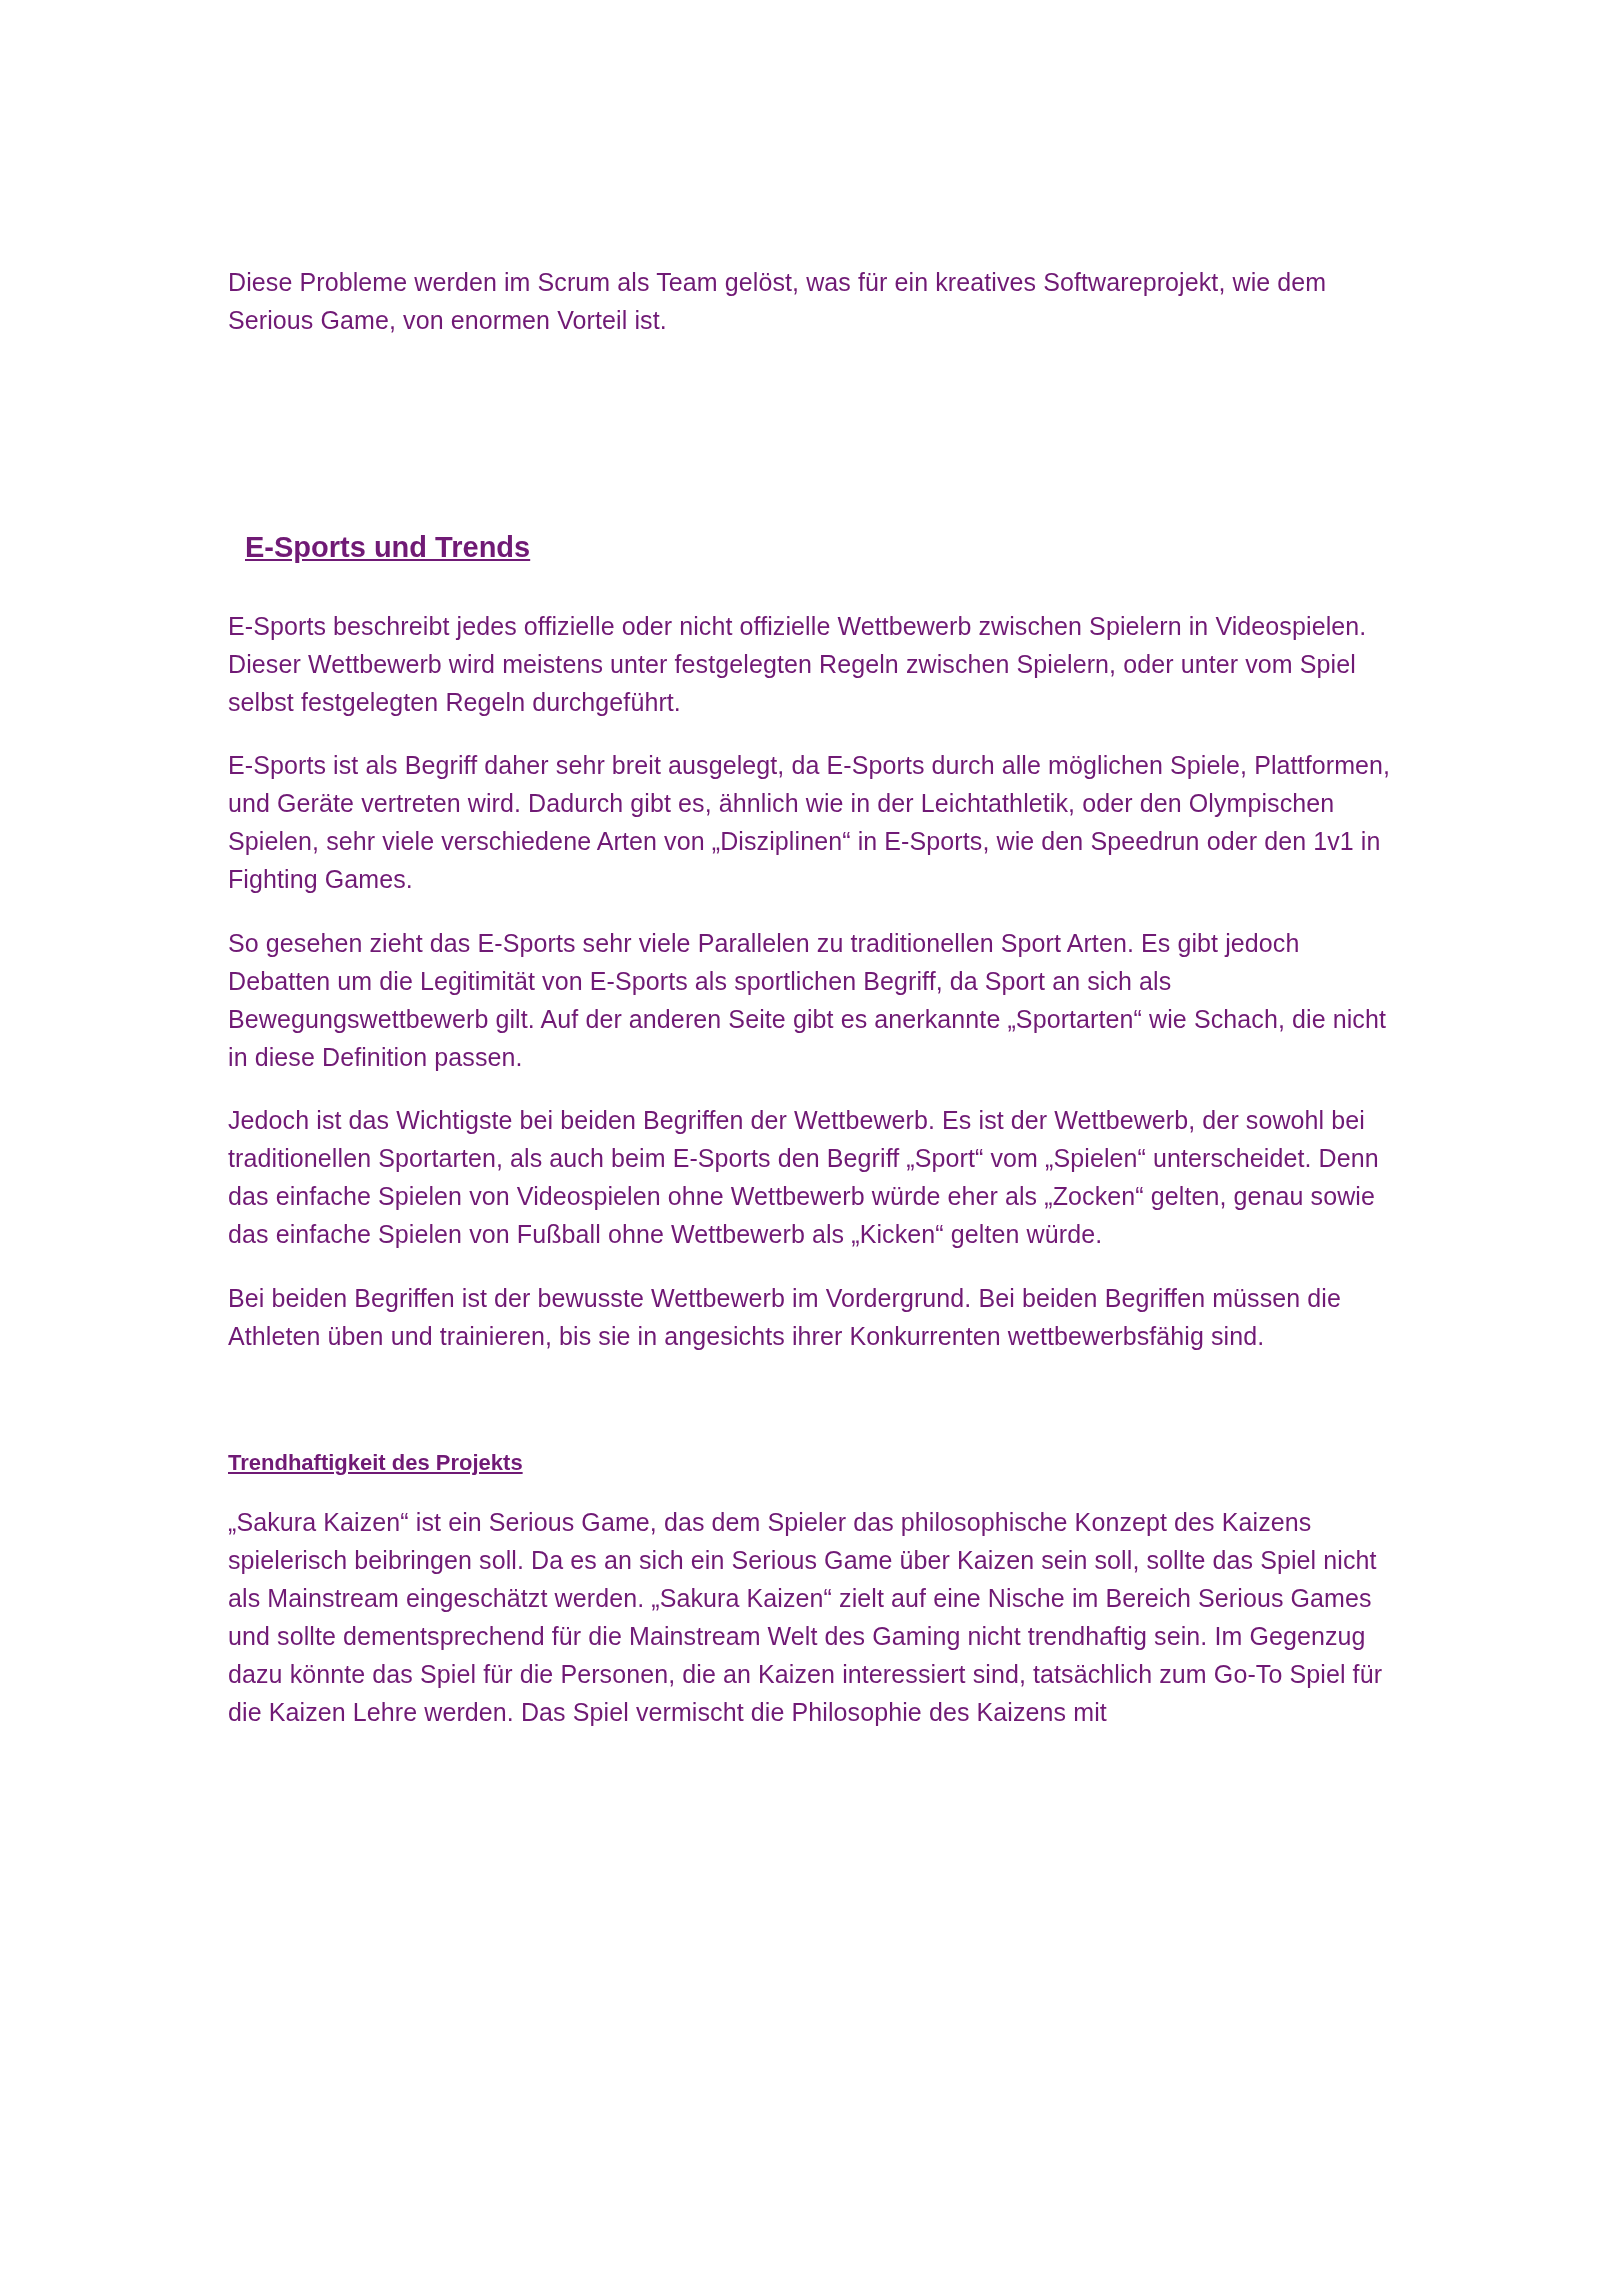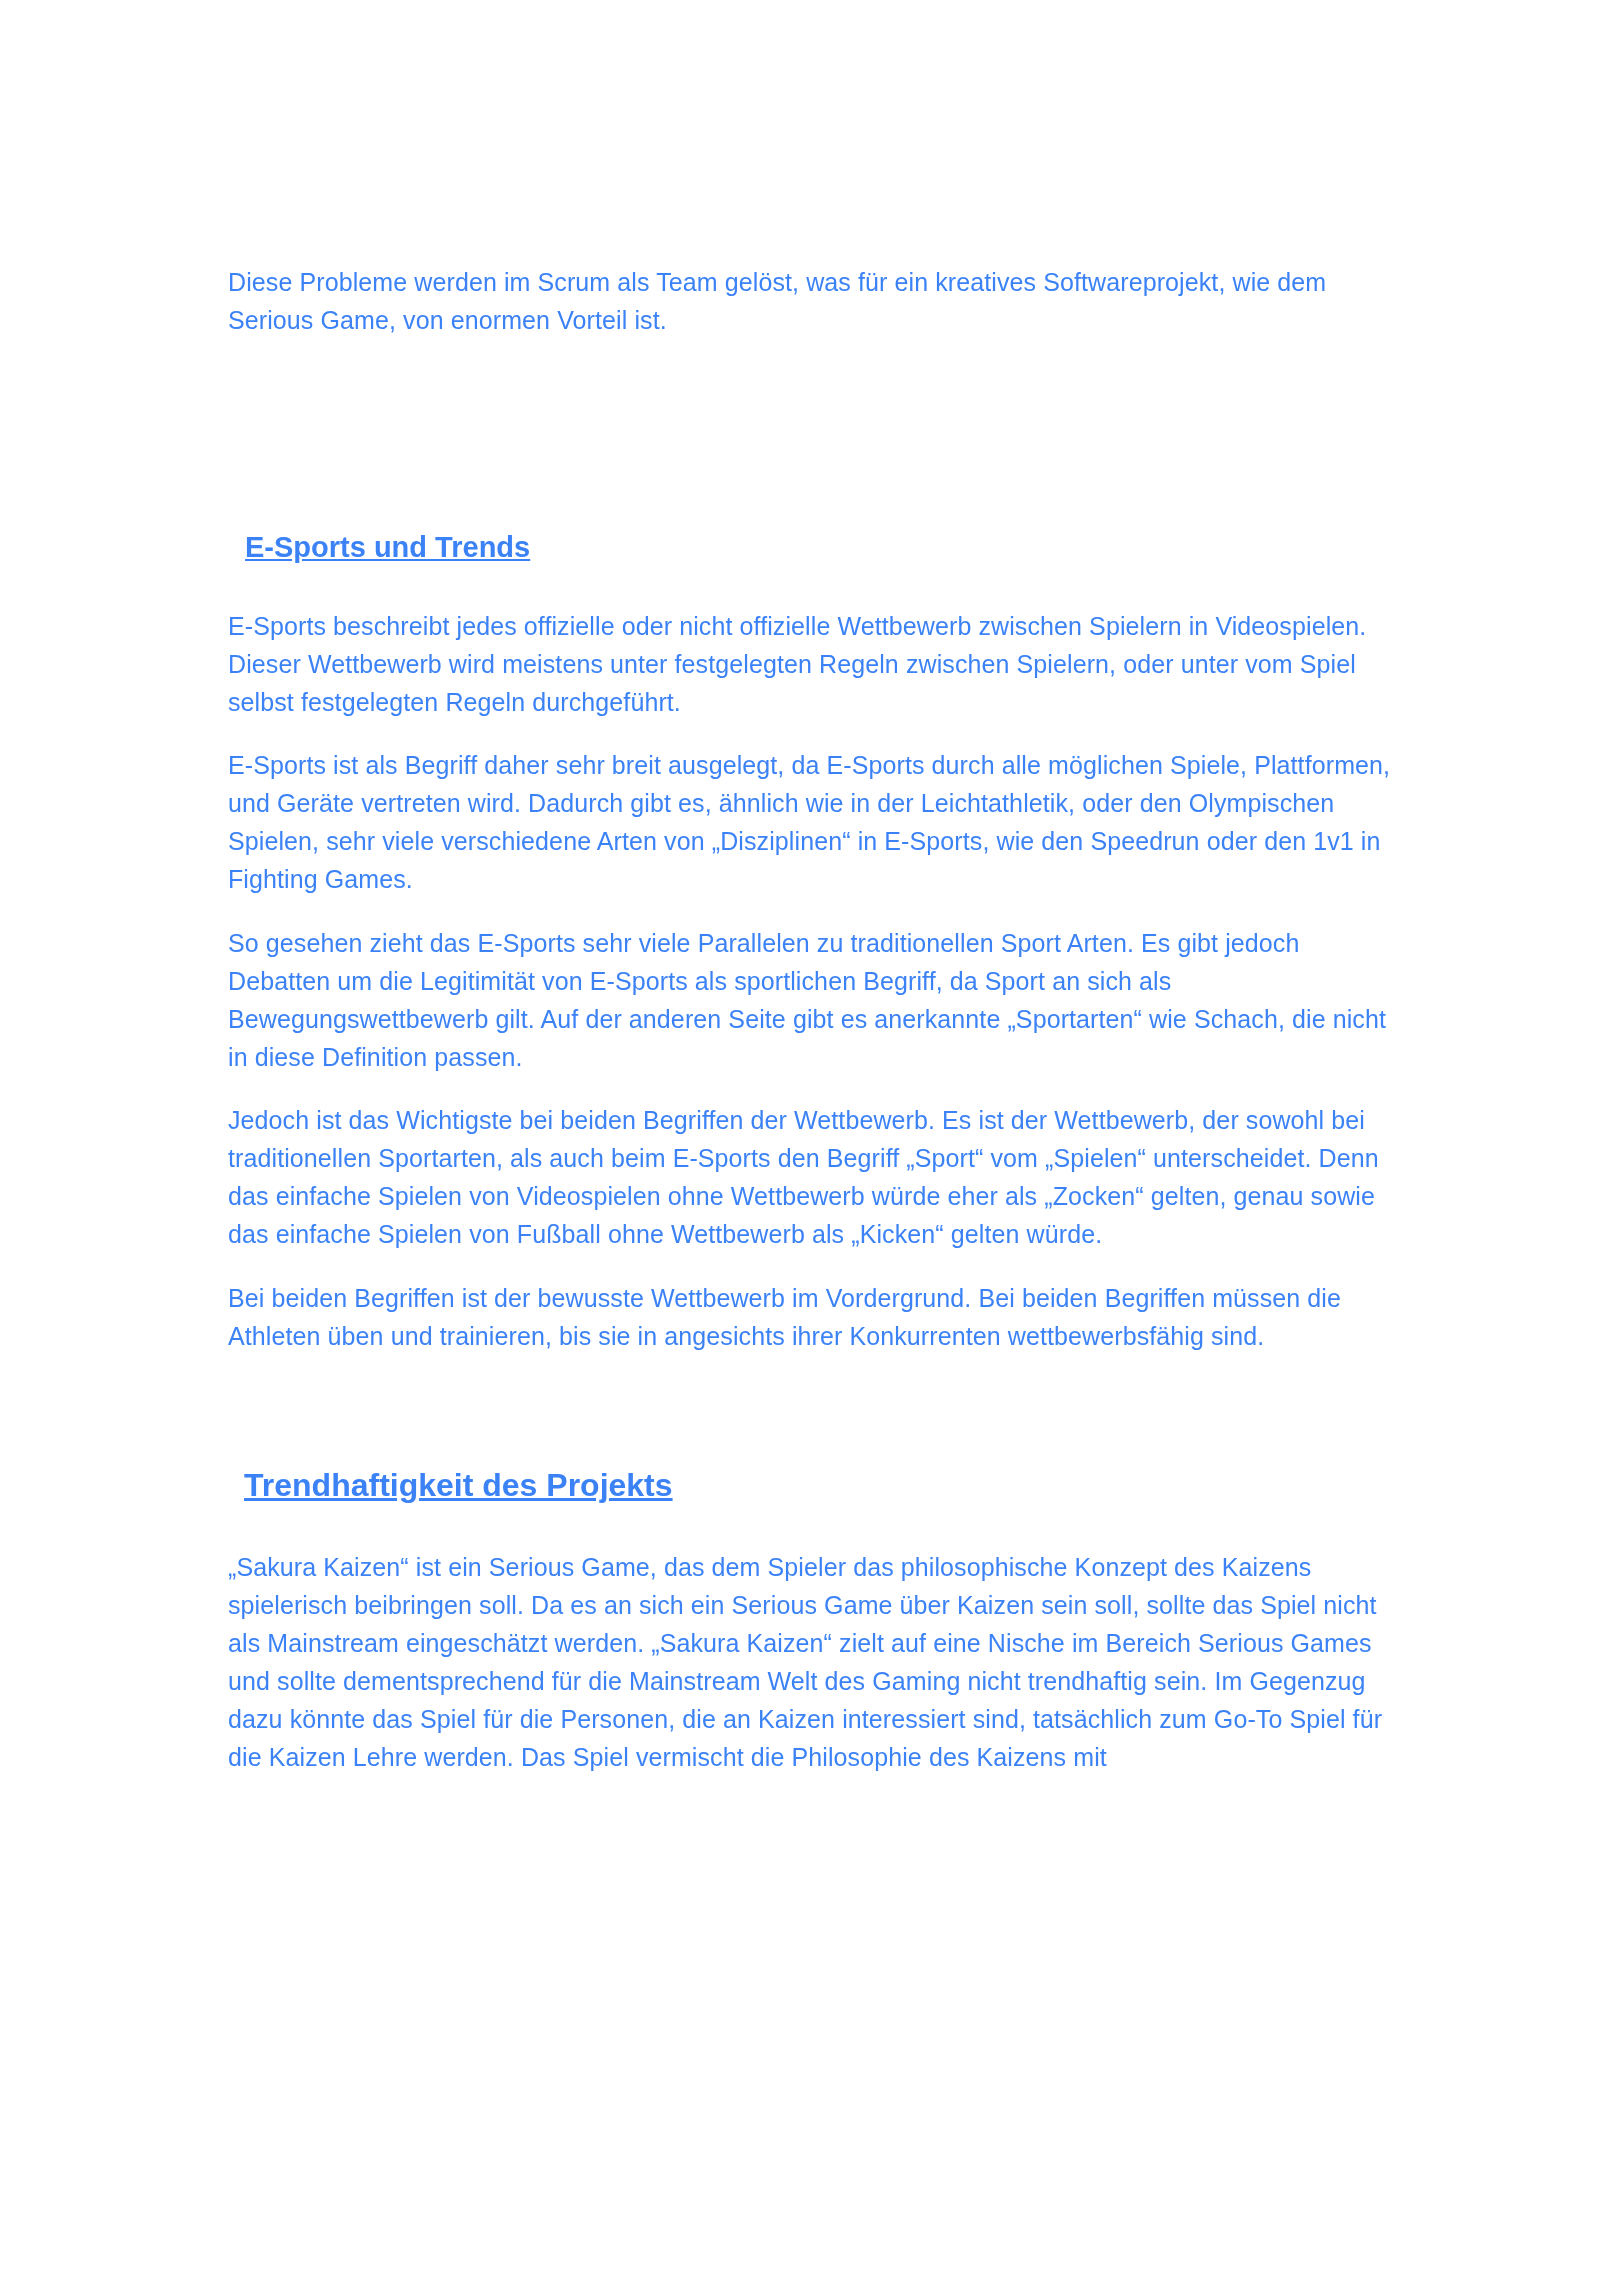--- a/index.html
+++ b/index.html
@@ -6,21 +6,21 @@
     margin: 0;
     padding: 0;
     background: #ffffff;
   }
   .page {
     position: relative;
     width: 1620px;
     height: 2293px;
     background: #ffffff;
     font-family: "Liberation Sans", sans-serif;
-    color: #3b82f6;
+    color: #701a75;
     box-sizing: border-box;
   }
   .content {
     position: absolute;
     left: 228px;
     top: 263px;
     width: 1166px;
   }
   p.para {
     margin: 0 0 25.5px 0;
@@ -34,24 +34,24 @@
   }
   h1.h-main {
     font-size: 29px;
     font-weight: bold;
     text-decoration: underline;
     margin: 17px;
     padding: 0;
     line-height: 1.3;
   }
   h2.h-sub {
-    font-size: 32px;
+    font-size: 22px;
     font-weight: bold;
     text-decoration: underline;
-    margin: 16px;
+    margin: 0;
     padding: 0;
     line-height: 1.3;
   }
   .spacer-big { height: 147px; }
   .spacer-h1 { height: 23.5px; }
   .spacer-before-h2 { height: 55px; }
   .spacer-h2 { height: 25.5px; }
 </style>
 </head>
 <body>

